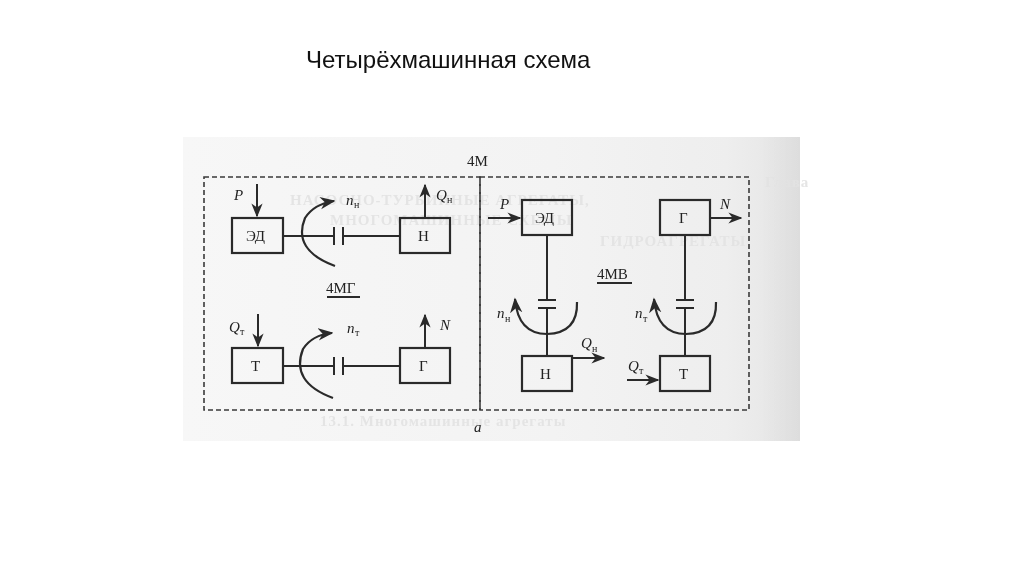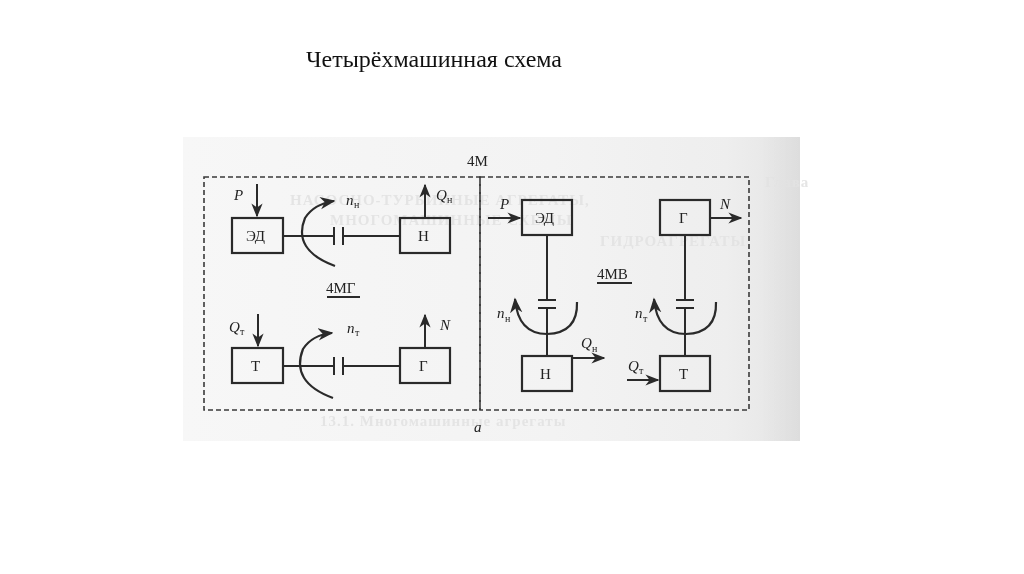--- a/index.html
+++ b/index.html
@@ -1,19 +1,19 @@
 <!DOCTYPE html>
 <html><head>
   <meta charset="utf-8">
   <style>
     html, body { margin: 0; padding: 0; background: #ffffff; }
     body { width: 1024px; height: 574px; position: relative; overflow: hidden; }
     .slide-title {
       position: absolute; left: 306px; top: 46px;
-      font-family: Liberation Serif, serif;
+      font-family: Liberation Sans, sans-serif;
       font-size: 24px; color: #111111; white-space: nowrap;
     }
     .scan {
       position: absolute; left: 183px; top: 137px; width: 617px; height: 304px;
       background: linear-gradient(90deg, #f7f7f7 0%, #f3f3f3 60%, #eeeeee 88%, #e4e4e4 100%);
     }
     .scan-right {
       position: absolute; left: 760px; top: 137px; width: 40px; height: 304px;
       background: linear-gradient(90deg, rgba(0,0,0,0) 0%, rgba(0,0,0,0.03) 100%);
     }

